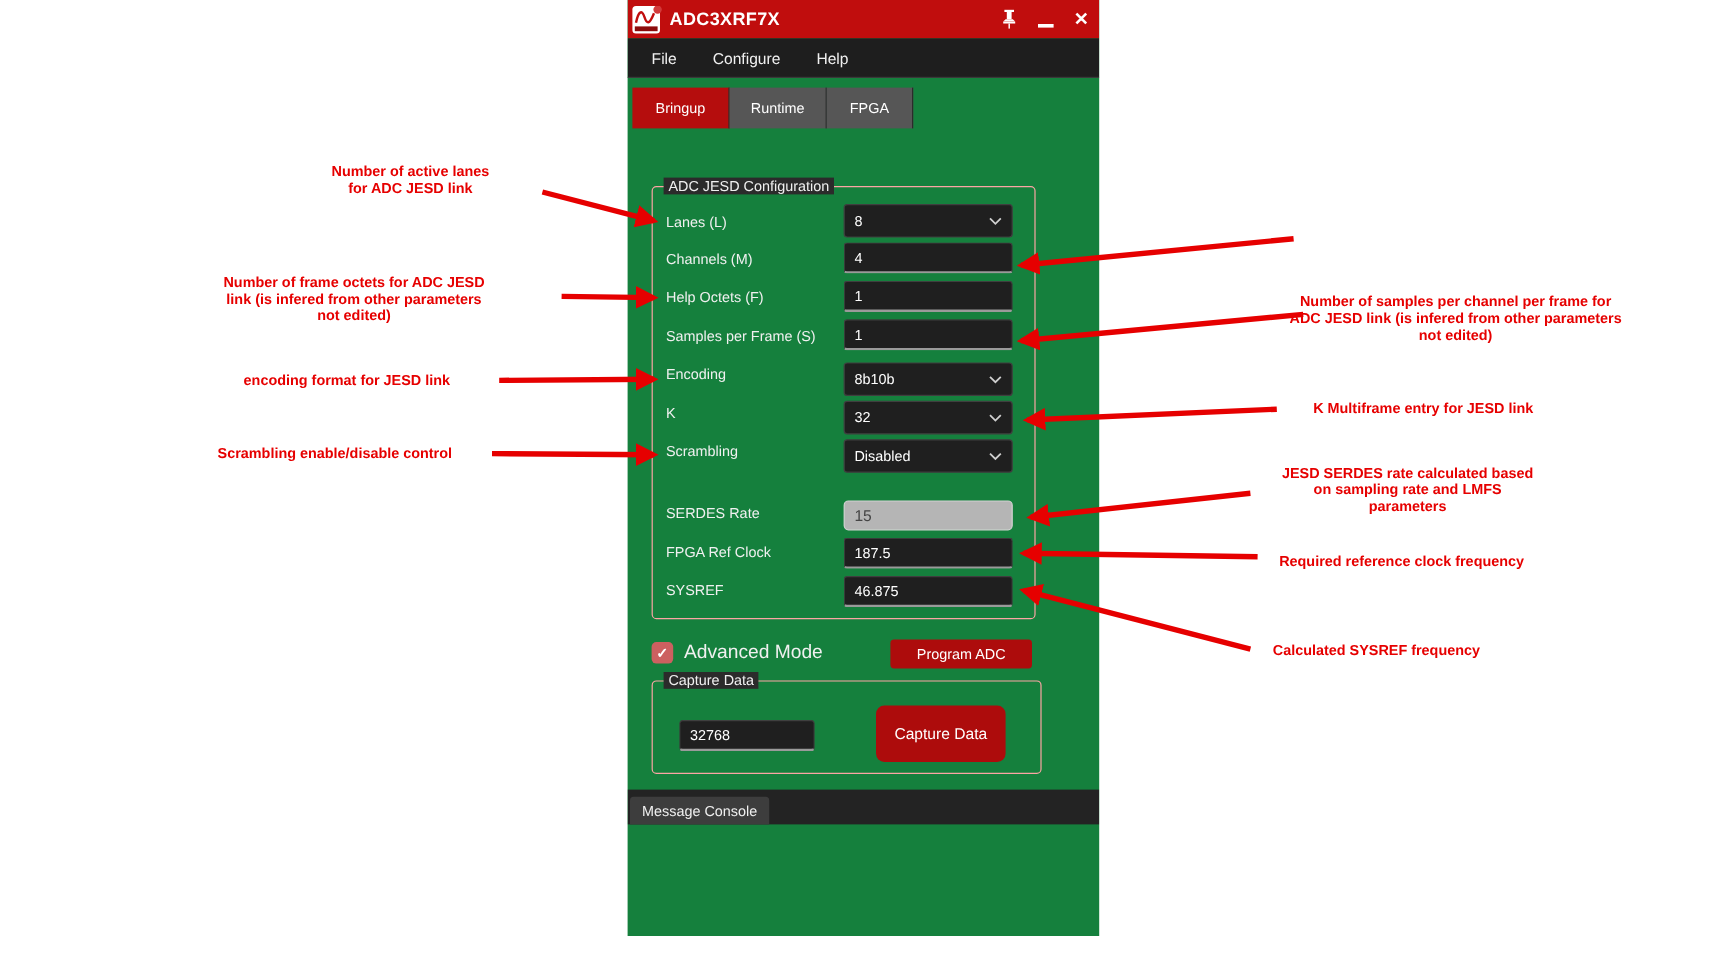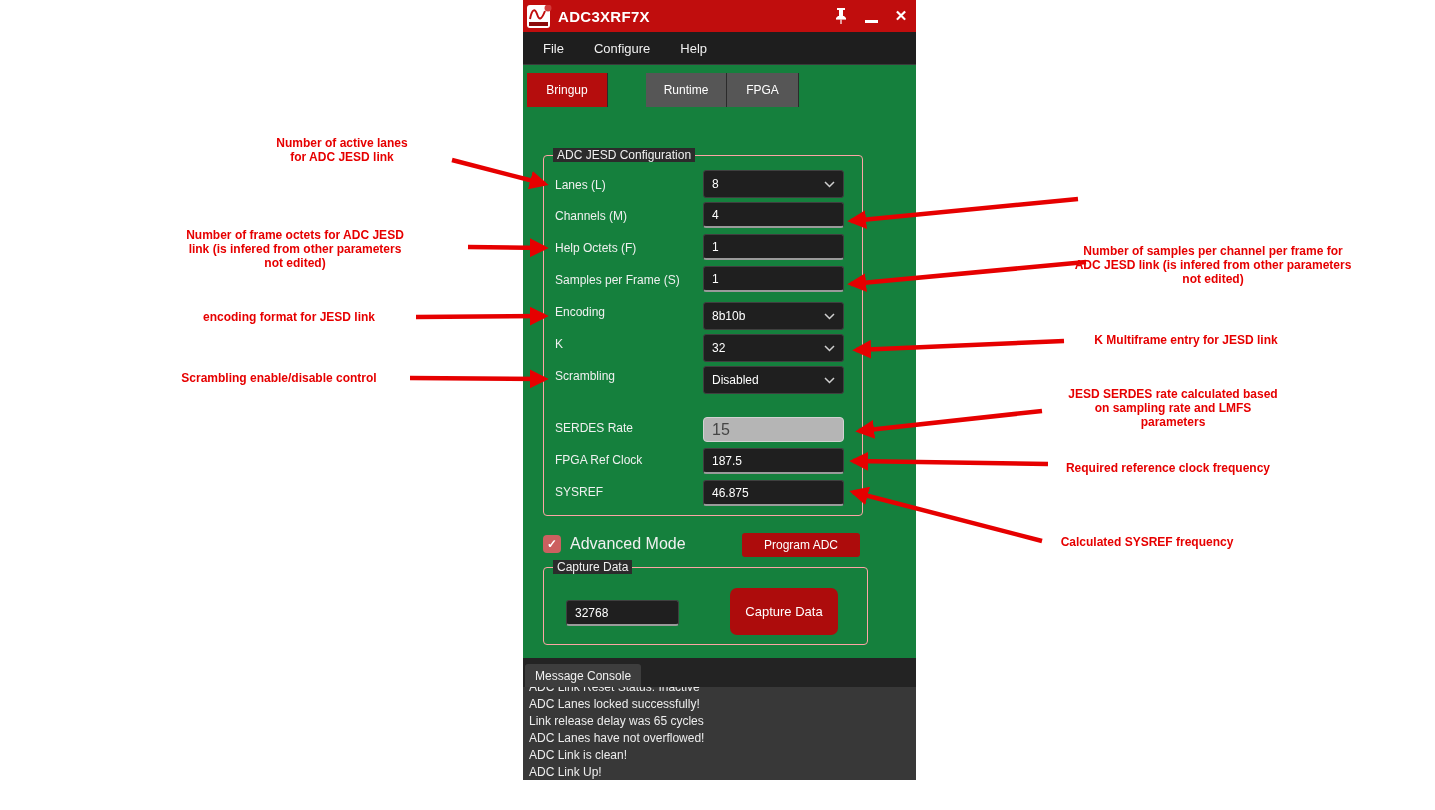--- a/index.html
+++ b/index.html
@@ -25,21 +25,21 @@
 
   .menubar { position:absolute; left:0; top:32px; width:100%; height:33px;
              background:#1e1e1e; display:flex; align-items:center;
              border-bottom:1px solid #3a3a3a; }
   .menu-item { color:#f0f0f0; font-size:13px; padding:0 10px; margin-left:10px; }
 
   .tabs-main { position:absolute; left:4px; top:73px; display:flex; }
   .tab-main { height:34px; display:flex; align-items:center; justify-content:center;
               background:#565656; color:#ffffff; font-size:12px; border-right:1px solid #2b2b2b; }
   .tab-main.active { background:#b50d0d; }
-  .tab-bringup { width:81px; } .tab-runtime { width:81px;margin-left:38px; } .tab-fpga { width:72px; }
+  .tab-bringup { width:81px; } .tab-runtime { width:81px; } .tab-fpga { width:72px; }
 
   .tabs-sub { position:absolute; left:5px; top:117px; display:flex; }
   .tab-sub { height:26px; display:flex; align-items:center; justify-content:center;
              background:#565656; color:#ffffff; font-size:12px; border-right:1px solid #2b2b2b; }
   .tab-sub.active { background:#b50d0d; }
   .tab-adc { width:55px; } .tab-dsp { width:46px; } .tab-jesd { width:55px; }
   .tab-adcsummary { width:107px; }
 
   
   .groupbox { position:absolute; border:1px solid #fca5a5; border-radius:4px; }
@@ -51,21 +51,21 @@
   .form-label { position:absolute; left:32px; color:#f0f0f0; font-size:12px; white-space:nowrap; }
   .ctl { position:absolute; left:180px; width:141px; }
   .dropdown { height:28px; background:#1f1f1f; border:1px solid #3f3f3f; border-radius:3px;
               display:flex; align-items:center; justify-content:space-between; padding:0 8px; }
   .dropdown .dd-value { color:#ffffff; font-size:12px; }
   .txt-input { height:26px; background:#1f1f1f; border:1px solid #3f3f3f;
                border-bottom:2px solid #9a9a9a; border-radius:3px; color:#ffffff;
                font-size:12px; padding:0 8px; width:141px;
                font-family:"Liberation Sans", sans-serif; outline:none; }
   .txt-disabled { height:25px; background:#b5b5b5; border:1px solid #d2d2d2; border-radius:4px;
-                  color:#454545; font-size:16px; display:flex; align-items:center;
+                  color:#454545; font-size:13px; display:flex; align-items:center;
                   padding:0 8px; }
 
   
   .adv-row { position:absolute; left:20px; top:535px; display:flex; align-items:center; }
   .checkbox { width:18px; height:18px; background:#cc6060; border-radius:4px;
               display:flex; align-items:center; justify-content:center;
               color:#ffffff; font-size:12px; font-weight:bold; }
   .adv-label { color:#f0f0f0; font-size:16px; margin-left:9px; }
   .btn-red { background:#ad0c0c; color:#ffffff; border:none; font-size:12px;
              font-family:"Liberation Sans", sans-serif; cursor:default; }
@@ -216,30 +216,20 @@
     <button class="btn-red program-btn">Program ADC</button>
 
     <div class="groupbox capture-group">
       <div class="groupbox-label">Capture Data</div>
       <input class="txt-input capture-input" value="32768" style="">
       <button class="btn-red capture-btn">Capture Data</button>
     </div>
 
     <div class="console-band"></div>
     <div class="console-tab">Message Console</div>
-    <div class="console-area">
-      <div class="console-lines">
-        <div class="console-line">ADC Link Reset Status: Inactive</div>
-        <div class="console-line">ADC Lanes locked successfully!</div>
-        <div class="console-line">Link release delay was 65 cycles</div>
-        <div class="console-line">ADC Lanes have not overflowed!</div>
-        <div class="console-line">ADC Link is clean!</div>
-        <div class="console-line">ADC Link Up!</div>
-      </div>
-    </div>
 
     <div class="statusbar">
       <div class="ti-logo">
         <svg width="28" height="24" viewBox="0 0 28 24">
           <path d="M4 2 L12 2 L12 5 L24 5 L23 13 C25 15 25 18 22 19 L18 19 L17 22 L10 21 L6 17 L2 16 L3 9 L5 8 Z" fill="#ffffff"></path>
           <text x="9" y="16" font-size="11" font-style="italic" font-weight="bold" fill="#4c4c4c" font-family="Liberation Serif, serif">ti</text>
         </svg>
       </div>
       <div class="status-device">ADC34RF72EVM_RevA : FTAZ089K</div>
       <div class="status-version">v1.0.0</div>

